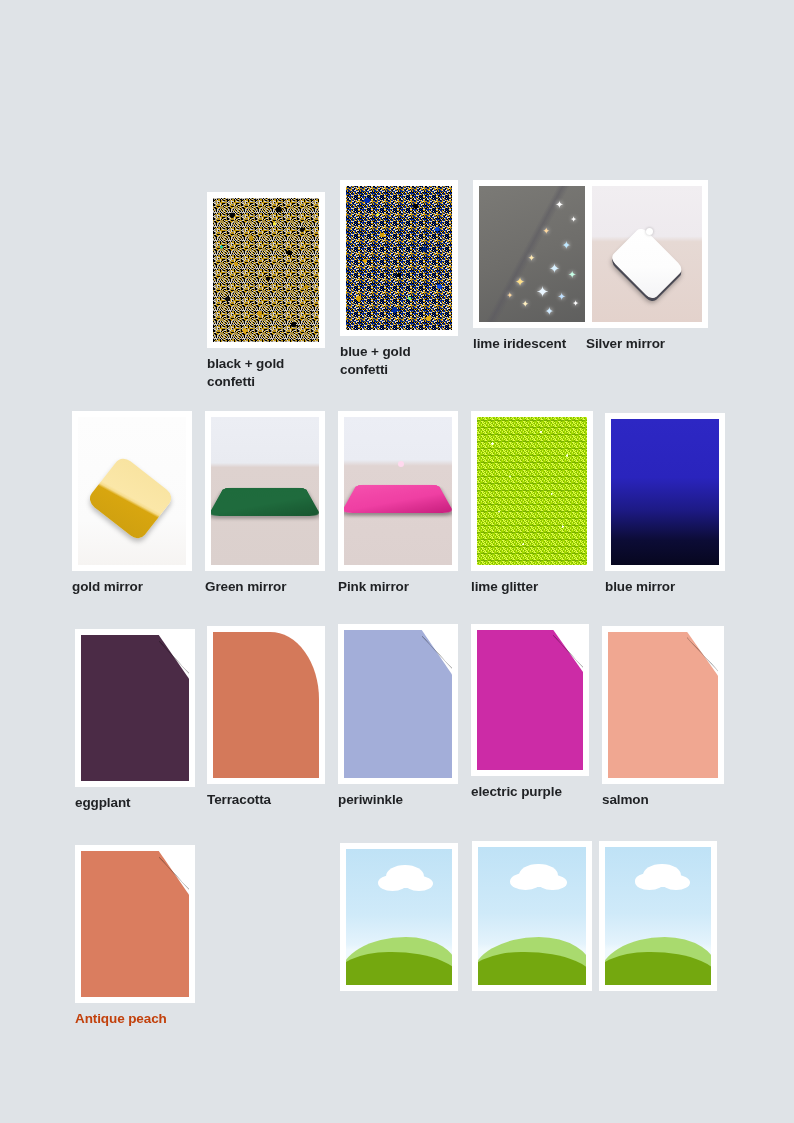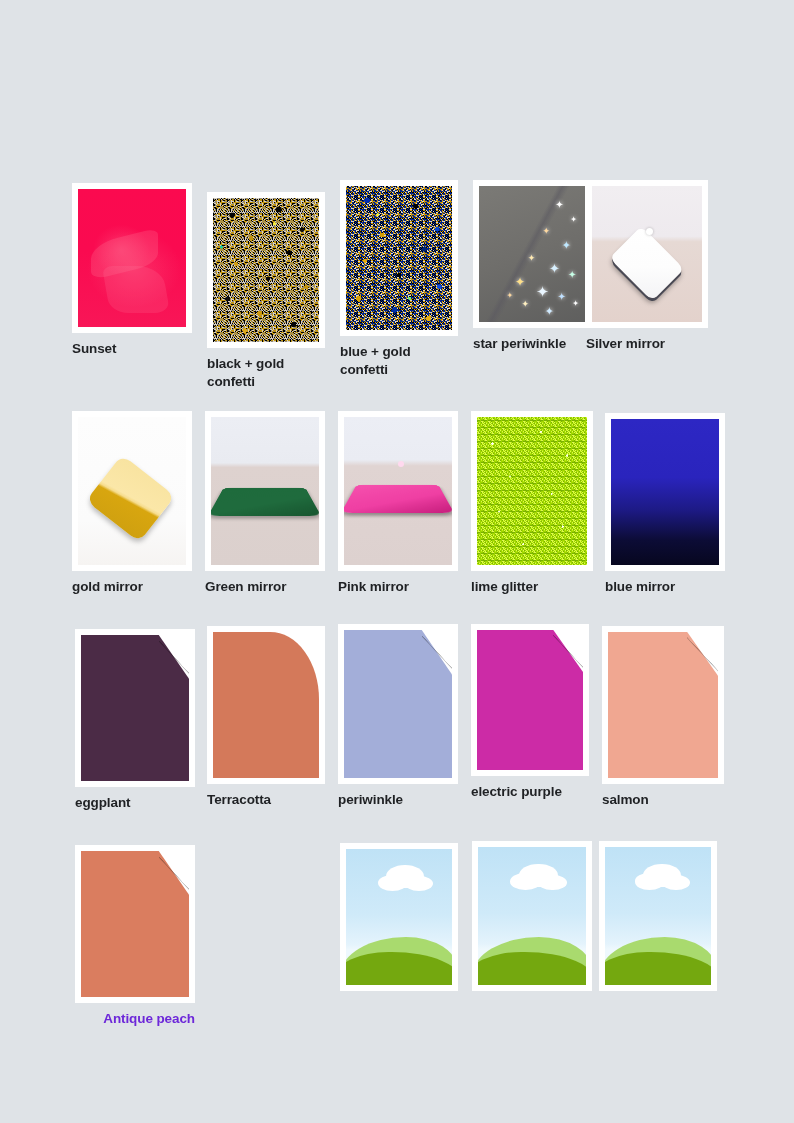--- a/index.html
+++ b/index.html
@@ -253,26 +253,20 @@
   }
 </style>
 </head>
 <body style="background: rgb(223, 227, 231);">
 
 <div class="page">
   <div class="grid">
 
     <div class="row row-1">
 
-      <div class="cell" style="left:2px;top:5px;width:120px;">
-        <div class="frame" style="width:120px;height:150px;">
-          <div class="swatch sw-sunset"></div>
-        </div>
-        <div class="label" style="color: rgb(31, 33, 36);">Sunset</div>
-      </div>
 
       <div class="cell" style="left:137px;top:14px;width:118px;">
         <div class="frame" style="width:118px;height:156px;">
           <div class="swatch sw-blackgold sw-conf"></div>
         </div>
         <div class="label" style="color: rgb(31, 33, 36);">black + gold
 confetti</div>
       </div>
 
       <div class="cell" style="left:270px;top:2px;width:118px;">
@@ -297,21 +291,21 @@
               <span class="st" style="left:34%;top:66%;font-size:12px;color:#ffe08a;">✦</span>
               <span class="st" style="left:54%;top:72%;font-size:15px;color:#eaf6ff;">✦</span>
               <span class="st" style="left:74%;top:78%;font-size:10px;color:#bfe0ff;">✦</span>
               <span class="st" style="left:40%;top:84%;font-size:9px;color:#fff0c0;">✦</span>
               <span class="st" style="left:62%;top:88%;font-size:11px;color:#cfeaff;">✦</span>
               <span class="st" style="left:88%;top:84%;font-size:8px;">✦</span>
               <span class="st" style="left:26%;top:78%;font-size:8px;color:#ffd9a0;">✦</span>
             </div>
           </div>
         </div>
-        <div class="label" style="color: rgb(31, 33, 36);">star periwinkle</div>
+        <div class="label" style="color: rgb(31, 33, 36);">lime iridescent</div>
       </div>
 
       <div class="cell" style="left:516px;top:2px;width:122px;">
         <div class="frame" style="width:122px;height:148px;">
           <div class="swatch sw-silvermirror">
             <div class="dia dia-silver"></div>
             <div class="nub"></div>
           </div>
         </div>
         <div class="label" style="color: rgb(31, 33, 36);">Silver mirror</div>
@@ -421,21 +415,21 @@
 
     <div class="row row-4">
 
       <div class="cell" style="left:5px;top:22px;width:120px;">
         <div class="frame" style="width:120px;height:158px;">
           <div class="swatch fold sw-antiquepeach">
             <div class="sheet"></div>
             <div class="edge"></div>
           </div>
         </div>
-        <div class="label" style="color: #6d28d9; text-align: right;">Antique peach</div>
+        <div class="label" style="color: #c2410c;">Antique peach</div>
       </div>
 
 
       <div class="cell" style="left:270px;top:20px;width:118px;">
         <div class="frame" style="width:118px;height:148px;">
           <div class="swatch sw-landscape">
             <div class="ls-cloud" style="left:38%;top:12%;width:36%;height:17%;"></div>
             <div class="ls-cloud" style="left:30%;top:19%;width:28%;height:12%;"></div>
             <div class="ls-cloud" style="left:56%;top:20%;width:26%;height:11%;"></div>
             <div class="ls-hill-back"></div>

